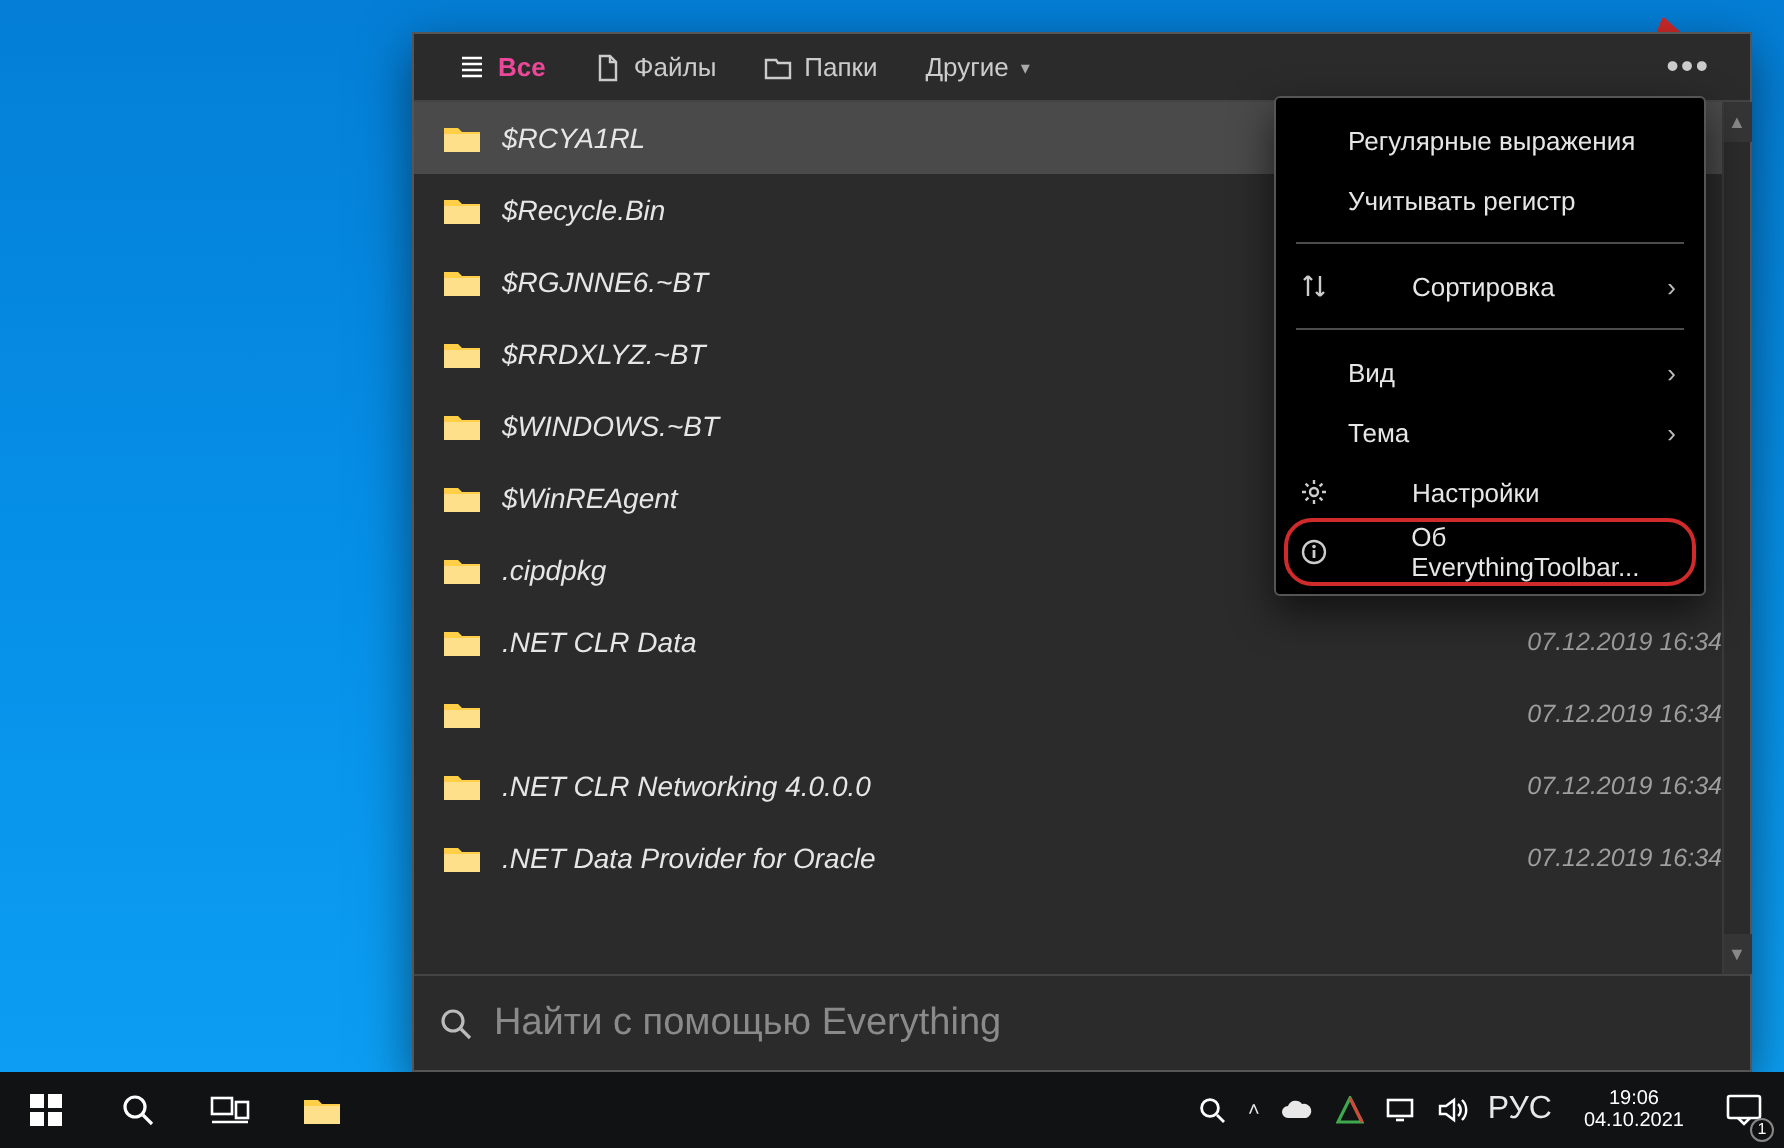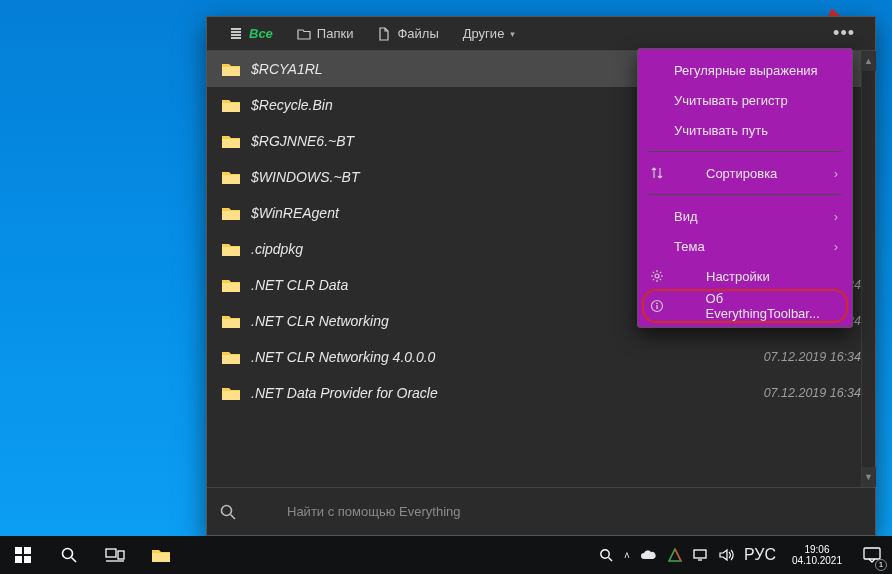--- a/index.html
+++ b/index.html
@@ -5,50 +5,50 @@
   * { box-sizing: border-box; margin: 0; padding: 0; }
   html, body { width: 892px; height: 574px; overflow: hidden; font-family: "Segoe UI", Arial, sans-serif; }
   body { background: linear-gradient(180deg, #047ed6 0%, #0690e8 50%, #0da0f4 100%); position: relative; }
 
   
   .panel { position: absolute; left: 206px; top: 16px; width: 670px; height: 520px; background: #2b2b2b; border: 1px solid #555; box-shadow: 0 8px 24px rgba(0,0,0,.5); }
 
   
   .tabs { display: flex; align-items: center; height: 34px; padding: 0 10px; border-bottom: 1px solid #444; }
   .tab { display: flex; align-items: center; gap: 6px; padding: 6px 12px; color: #ccc; font-size: 13px; cursor: pointer; }
-  .tab.active { color: #22c55e; font-weight: 600; font-style: italic; }
+  .tab.active { color: #ec4899; font-weight: 600; }
   .tab-icon { width: 14px; height: 14px; display: inline-flex; align-items: center; justify-content: center; }
   .more-btn { margin-left: auto; color: #ccc; font-size: 18px; padding: 4px 10px; cursor: pointer; letter-spacing: 1px; }
 
   
   .results { position: relative; height: 436px; overflow: hidden; background: #2b2b2b; }
   .row { display: flex; align-items: center; height: 36px; padding: 0 14px; color: #e6e6e6; font-size: 14px; font-style: italic; }
   .row.selected { background: #4a4a4a; }
   .folder-icon { width: 20px; height: 16px; margin-right: 10px; }
   .row .date { margin-left: auto; color: #9e9e9e; font-size: 12.5px; }
 
   
-  .menu { position: absolute; right: 22px; top: 31px; width: 216px; background: #a21caf; border: 1px solid #555; box-shadow: 0 8px 20px rgba(0,0,0,.6); padding: 6px 0; border-radius: 3px; }
+  .menu { position: absolute; right: 22px; top: 31px; width: 216px; background: #000000; border: 1px solid #555; box-shadow: 0 8px 20px rgba(0,0,0,.6); padding: 6px 0; border-radius: 3px; }
   .mitem { display: flex; align-items: center; height: 30px; padding: 0 14px 0 36px; color: #e6e6e6; font-size: 13px; cursor: pointer; position: relative; }
   .mitem.withicon { padding-left: 10px; gap: 32px; }
   .mitem.withicon .micon { width: 18px; display: inline-flex; justify-content: center; margin-right: 8px; color: #ccc; }
   .mitem .chev { margin-left: auto; color: #bbb; }
   .msep { height: 1px; background: #4d4d4d; margin: 6px 10px; }
   .highlight-oval { position: absolute; left: 4px; right: 4px; top: -2px; bottom: -2px; border: 2.5px solid #d02a2a; border-radius: 14px; pointer-events: none; }
 
   
   .scrollbar { position: absolute; right: 0; top: 34px; bottom: 48px; width: 14px; background: #2b2b2b; border-left: 1px solid #3a3a3a; display: flex; flex-direction: column; align-items: center; }
   .sb-btn { width: 14px; height: 20px; display: flex; align-items: center; justify-content: center; color: #888; font-size: 9px; background: #353535; }
   .sb-track { flex: 1; background: #2b2b2b; position: relative; }
   .sb-thumb { position: absolute; top: 0; left: 2px; right: 2px; height: 18px; background: #5a5a5a; }
 
   
   .search { position: absolute; left: 0; right: 0; bottom: 0; height: 48px; display: flex; align-items: center; padding: 0 12px; border-top: 1px solid #444; background: #2b2b2b; }
   .search .si { color: #bbb; margin-right: 10px; }
-  .search input { flex: 1; background: transparent; border: none; outline: none; color: #ddd; font-size: 13px; margin-left: 40px; }
+  .search input { flex: 1; background: transparent; border: none; outline: none; color: #ddd; font-size: 19px; }
   .search input::placeholder { color: #8a8a8a; }
 
   
   .arrow-ann { position: absolute; left: 738px; top: 8px; width: 140px; height: 34px; pointer-events: none; }
 
   
   .taskbar { position: absolute; left: 0; right: 0; bottom: 0; height: 38px; background: #111214; display: flex; align-items: center; color: #fff; font-size: 11px; }
   .tleft { display: flex; align-items: center; height: 100%; }
   .tbtn { width: 46px; height: 100%; display: flex; align-items: center; justify-content: center; cursor: pointer; }
   .tright { margin-left: auto; display: flex; align-items: center; height: 100%; }
@@ -76,36 +76,36 @@
     <div class="tab active">
       <span class="tab-icon">
         <svg width="14" height="14" viewBox="0 0 14 14">
             <path d="M2 2h10M2 5h10M2 8h10M2 11h10" stroke="#fff" stroke-width="1.3"></path>
           </svg>
       </span>
       <span>Все</span>
     </div>
     <div class="tab">
       <span class="tab-icon">
-        <svg width="14" height="12" viewBox="0 0 14 12">
-            <path d="M1 2h5l1 1.5h6V11H1z" fill="none" stroke="#ccc" stroke-width="1.2"></path>
-          </svg>
-      </span>
-      <span>Папки</span>
-    </div>
-    <div class="tab">
-      <span class="tab-icon">
         <svg width="12" height="14" viewBox="0 0 12 14">
             <path d="M2 1h5l3 3v9H2z" fill="none" stroke="#ccc" stroke-width="1.2"></path>
             <path d="M7 1v3h3" fill="none" stroke="#ccc" stroke-width="1.2"></path>
           </svg>
       </span>
       <span>Файлы</span>
     </div>
     <div class="tab">
+      <span class="tab-icon">
+        <svg width="14" height="12" viewBox="0 0 14 12">
+            <path d="M1 2h5l1 1.5h6V11H1z" fill="none" stroke="#ccc" stroke-width="1.2"></path>
+          </svg>
+      </span>
+      <span>Папки</span>
+    </div>
+    <div class="tab">
       <span>Другие</span>
       <span style="font-size:9px;color:#aaa;">▾</span>
     </div>
     <div class="more-btn">
       <span>•••</span>
     </div>
   </div>
 
   <div class="results" id="results">
       <div class="row selected">
@@ -135,20 +135,29 @@
         </span>
         <span>$RGJNNE6.~BT</span>
       </div>
       <div class="row">
         <span class="folder-icon">
           <svg width="20" height="16" viewBox="0 0 20 16">
             <path d="M1 3h7l2 2h9v10H1z" fill="#ffcf48"></path>
             <rect x="1" y="6" width="18" height="9" fill="#ffe08a"></rect>
           </svg>
         </span>
+        <span>$RRDXLYZ.~BT</span>
+      </div>
+      <div class="row">
+        <span class="folder-icon">
+          <svg width="20" height="16" viewBox="0 0 20 16">
+            <path d="M1 3h7l2 2h9v10H1z" fill="#ffcf48"></path>
+            <rect x="1" y="6" width="18" height="9" fill="#ffe08a"></rect>
+          </svg>
+        </span>
         <span>$WINDOWS.~BT</span>
       </div>
       <div class="row">
         <span class="folder-icon">
           <svg width="20" height="16" viewBox="0 0 20 16">
             <path d="M1 3h7l2 2h9v10H1z" fill="#ffcf48"></path>
             <rect x="1" y="6" width="18" height="9" fill="#ffe08a"></rect>
           </svg>
         </span>
         <span>$WinREAgent</span>
@@ -172,21 +181,20 @@
         <span>.NET CLR Data</span>
         <span class="date">07.12.2019 16:34</span>
       </div>
       <div class="row">
         <span class="folder-icon">
           <svg width="20" height="16" viewBox="0 0 20 16">
             <path d="M1 3h7l2 2h9v10H1z" fill="#ffcf48"></path>
             <rect x="1" y="6" width="18" height="9" fill="#ffe08a"></rect>
           </svg>
         </span>
-        <span>.NET CLR Networking</span>
         <span class="date">07.12.2019 16:34</span>
       </div>
       <div class="row">
         <span class="folder-icon">
           <svg width="20" height="16" viewBox="0 0 20 16">
             <path d="M1 3h7l2 2h9v10H1z" fill="#ffcf48"></path>
             <rect x="1" y="6" width="18" height="9" fill="#ffe08a"></rect>
           </svg>
         </span>
         <span>.NET CLR Networking 4.0.0.0</span>
@@ -211,23 +219,20 @@
     </div>
     <div class="sb-btn">▼</div>
   </div>
 
   <div class="menu">
     <div class="mitem">
         <span>Регулярные выражения</span>
       </div>
     <div class="mitem">
         <span>Учитывать регистр</span>
-      </div>
-    <div class="mitem">
-        <span>Учитывать путь</span>
       </div>
     <div class="msep"></div>
     <div class="mitem withicon">
       <span class="micon">
         <svg width="14" height="14" viewBox="0 0 14 14">
             <path d="M4 2v10M4 2l-2 2M4 2l2 2M10 12V2M10 12l-2-2M10 12l2-2" stroke="#ccc" stroke-width="1.2" fill="none"></path>
           </svg>
       </span>
       <span>Сортировка</span>
       <span class="chev">›</span>

